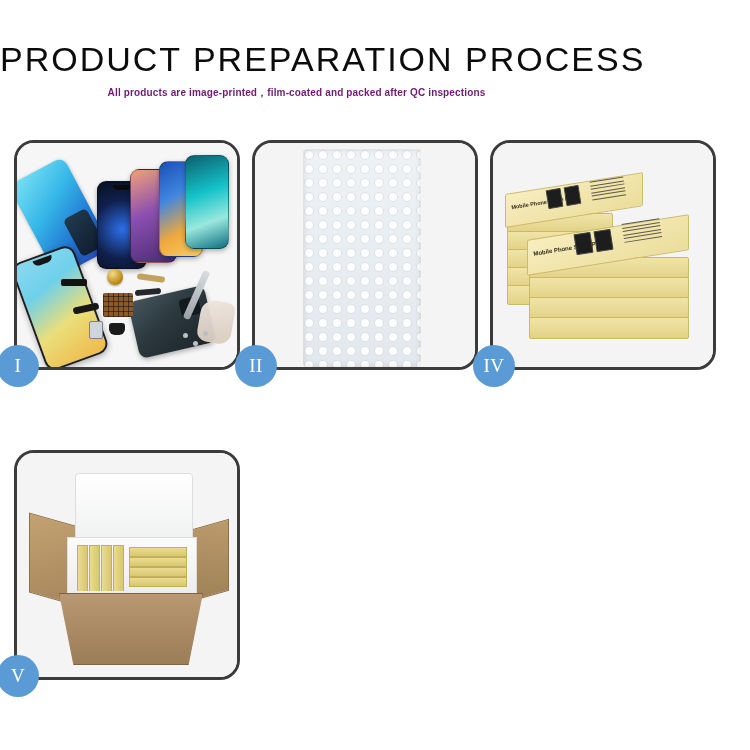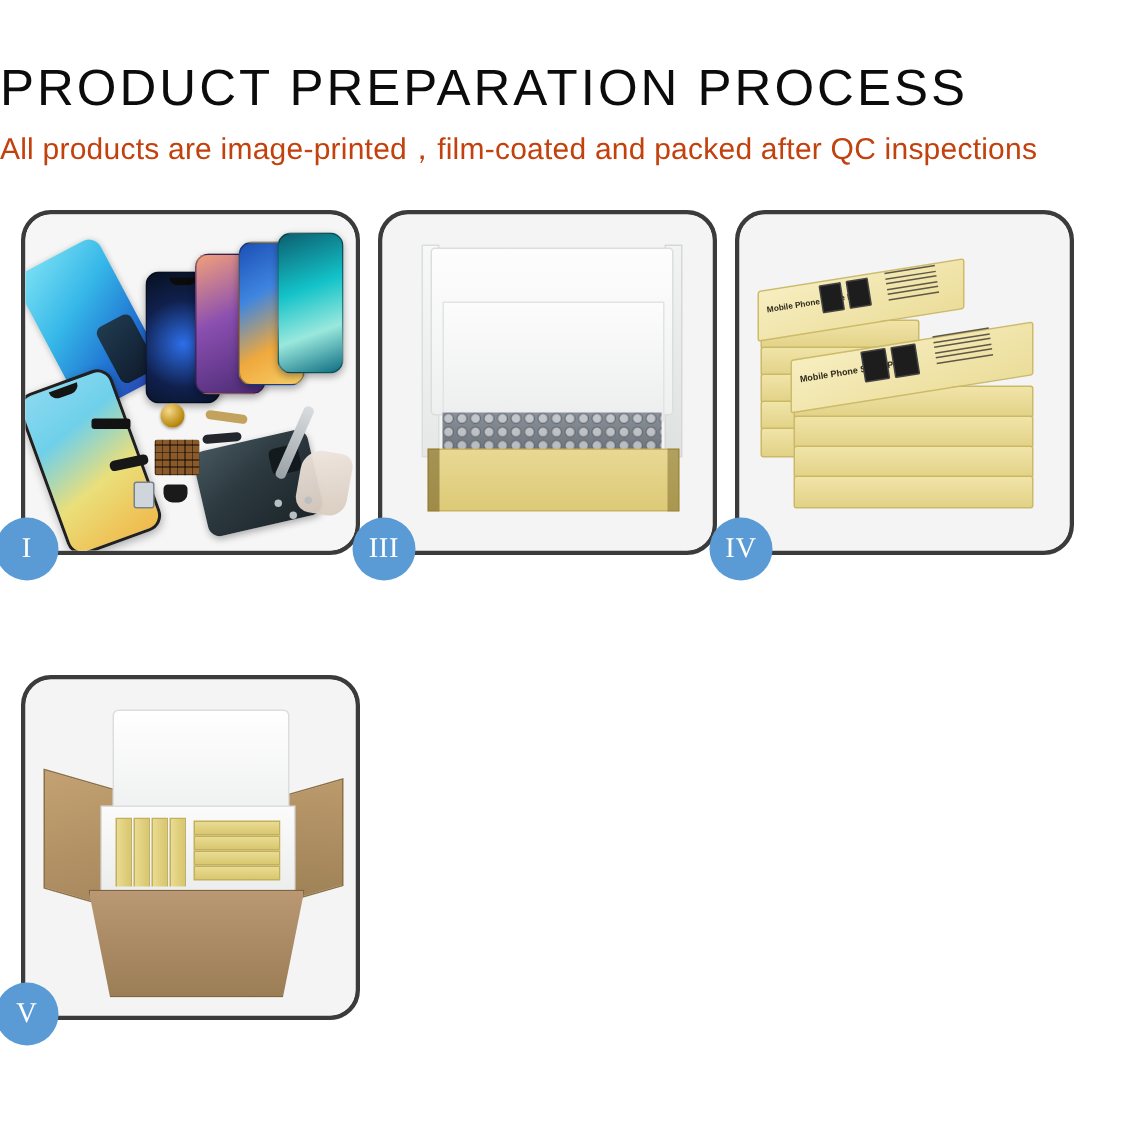--- a/index.html
+++ b/index.html
@@ -34,23 +34,23 @@
     font-size: 34px;
     letter-spacing: 2.0px;
     color: #0c0c0c;
     font-weight: 400;
     line-height: 42px;
     white-space: nowrap;
   }
   .subtitle {
     margin-top: 6px;
     font-family: "Liberation Sans", sans-serif;
-    font-size: 20px;
-    color: #c2410c;
-    font-weight: 400;
+    font-size: 10px;
+    color: #701a75;
+    font-weight: 700;
     letter-spacing: 0.15px;
     white-space: nowrap;
   }
 
   
   .grid {
     position: absolute;
     top: 140px;
     left: 14px;
     width: 722px;
@@ -311,32 +311,33 @@
         <div class="spk"></div>
         <div class="drv"></div>
         <div class="hand"></div>
         <div class="screw" style="left:166px; top:190px;"></div>
         <div class="screw" style="left:176px; top:198px;"></div>
         <div class="screw" style="left:186px; top:188px;"></div>
       </div>
       <div class="badge">I</div>
     </div>
 
-
     <div class="panel">
       <div class="panel-inner">
-        <div class="box3-flapL"></div>
-        <div class="box3-flapR"></div>
-        <div class="box3-lid"></div>
-        <div class="box3-foam"></div>
-        <div class="box3-bubble"></div>
-        <div class="box3-base"></div>
+        <div class="inner-part"></div>
+        <div class="inner-strip"></div>
+        <div class="tape" style="left:92px; top:16px; width:11px; height:9px;"></div>
+        <div class="tape" style="left:94px; top:96px; width:10px; height:10px;"></div>
+        <div class="tape" style="left:78px; top:190px; width:10px; height:22px; transform:rotate(12deg);"></div>
+        <div class="tape" style="left:134px; top:188px; width:10px; height:22px; transform:rotate(-10deg);"></div>
+        <div class="bubblewrap"></div>
       </div>
-      <div class="badge">III</div>
+      <div class="badge">II</div>
     </div>
+
 
     <div class="panel">
       <div class="panel-inner">
         <div class="stackwrap">
           <div class="slab" style="left:8px;  top:56px;  width:104px; height:18px;"></div>
           <div class="slab" style="left:8px;  top:74px;  width:104px; height:18px;"></div>
           <div class="slab" style="left:8px;  top:92px;  width:104px; height:18px;"></div>
           <div class="slab" style="left:8px;  top:110px; width:104px; height:18px;"></div>
           <div class="slab" style="left:8px;  top:128px; width:104px; height:18px;"></div>
           <div class="slab" style="left:30px; top:100px; width:158px; height:20px;"></div>

